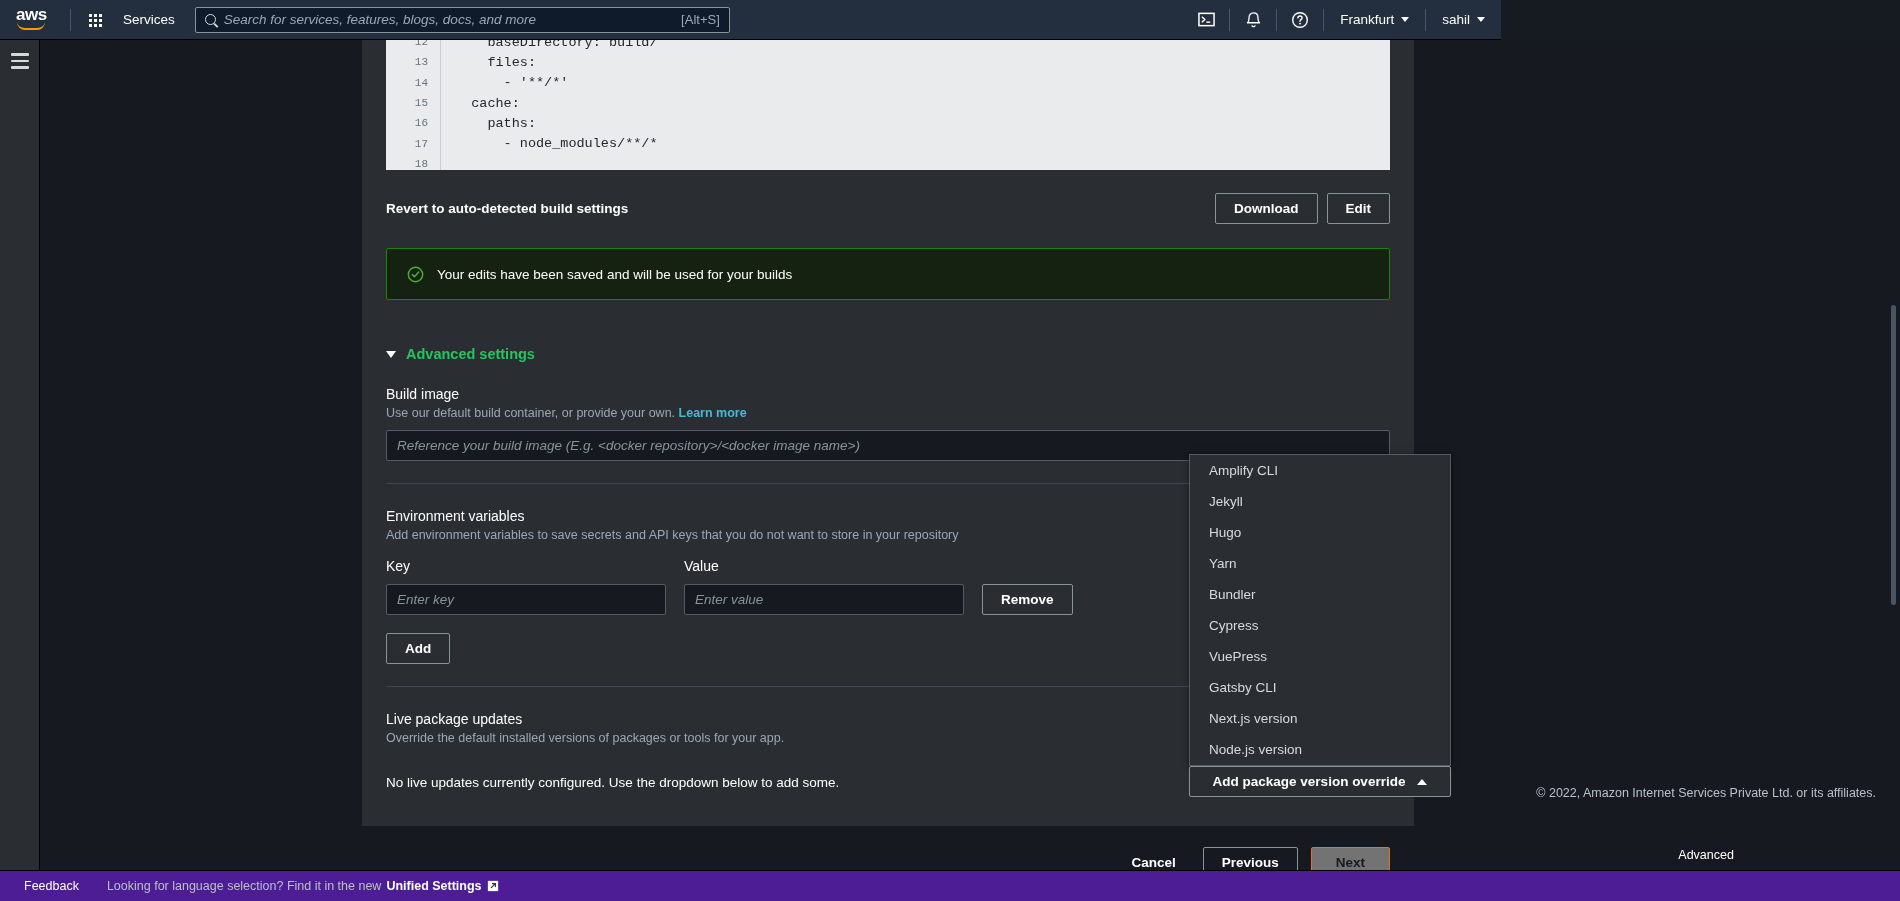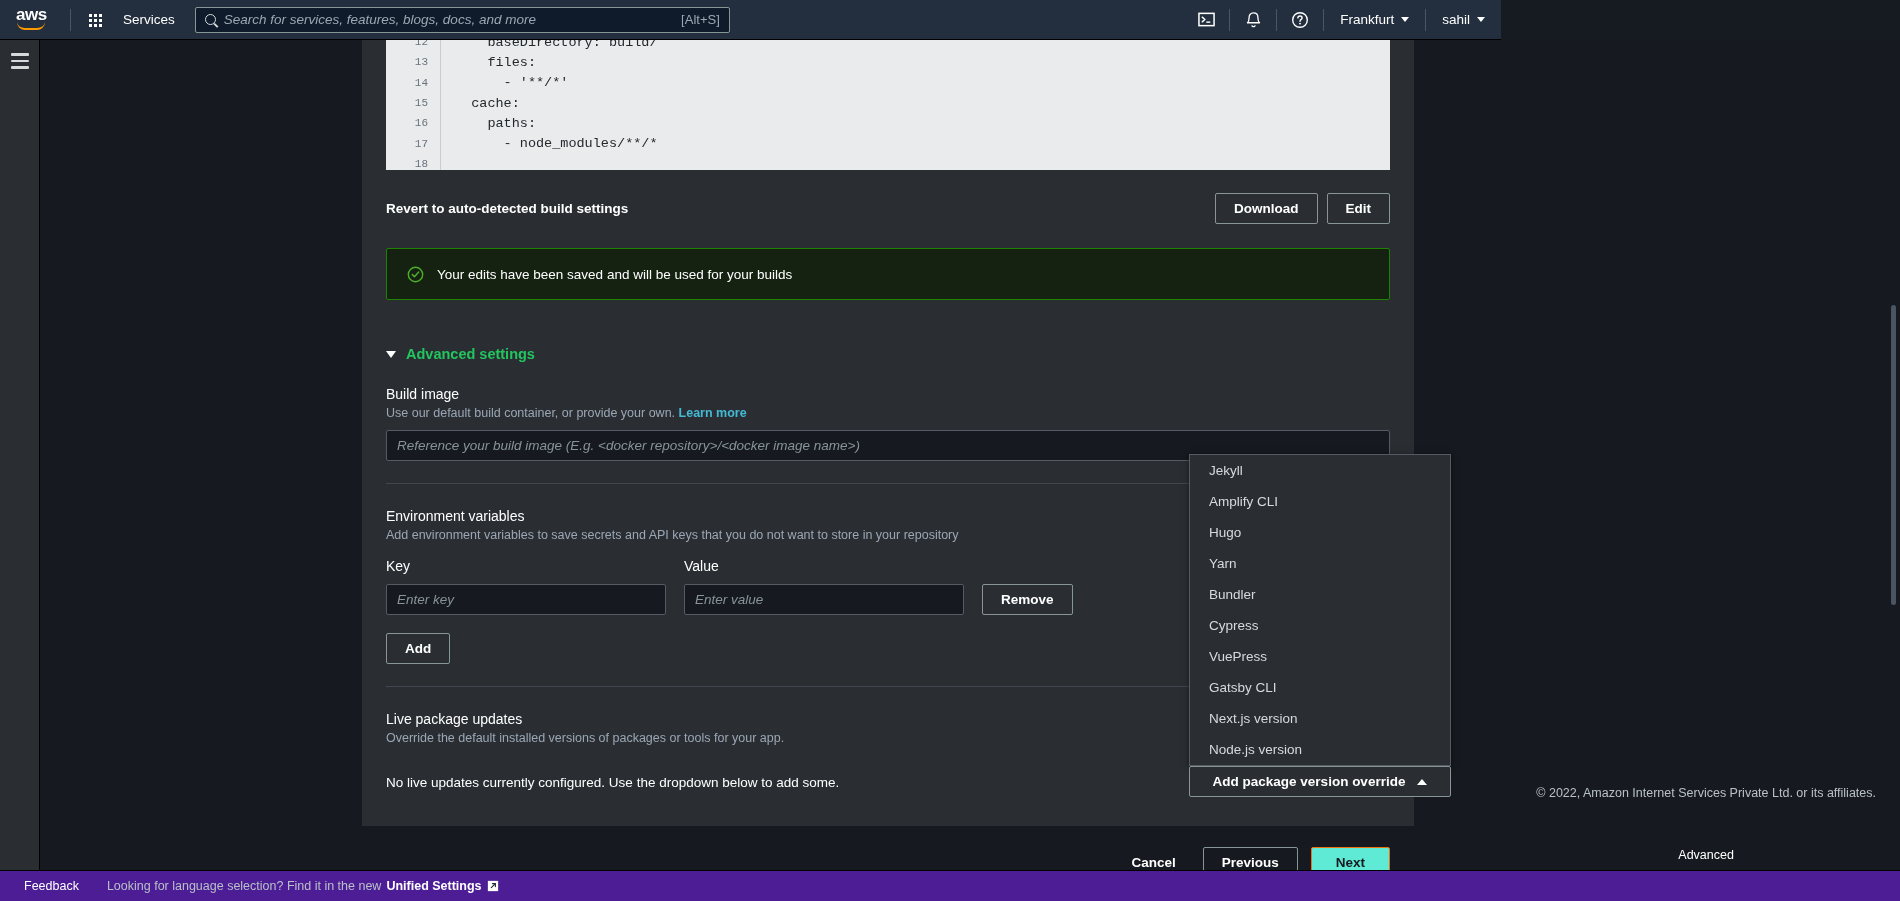--- a/index.html
+++ b/index.html
@@ -160,21 +160,21 @@
   .caret-up { width:0;height:0;border-left:5px solid transparent;border-right:5px solid transparent;border-bottom:6px solid #ffffff; }
 
   
   .wiz-foot {
     position: absolute; left: 322px; top: 786px; width: 1052px; height: 72px;
     display: flex; align-items: center; justify-content: flex-end; gap: 13px;
     padding-right: 24px;
   }
   .btn-link { color: #ffffff; font-size: 13.5px; font-weight: bold; cursor: pointer; padding: 0 14px; }
   .btn-primary {
-    background: #5eead4; border: 1px solid #ec7211; color: #16191f;
+    background: #737373; border: 1px solid #ec7211; color: #16191f;
     font-size: 13.5px; font-weight: bold; height: 31px; padding: 0 24px;
     border-radius: 2px; cursor: pointer; display:flex;align-items:center;
     font-family: "Liberation Sans", sans-serif;
   }
 
   
   .vscroll {
     position: absolute; right: 4px; top: 265px; width: 5px; height: 300px;
     background: #4a5561; border-radius: 3px;
   }
@@ -368,22 +368,22 @@
         <div class="f-label">Live package updates</div>
         <div class="f-desc">Override the default installed versions of packages or tools for your app.</div>
         <div class="plain-txt">No live updates currently configured. Use the dropdown below to add some.</div>
       </div>
 
     </div>
   </div>
 
   <div class="dd-wrap">
     <div class="dd-menu">
+      <div class="dd-item">Amplify CLI</div>
       <div class="dd-item">Jekyll</div>
-      <div class="dd-item">Amplify CLI</div>
       <div class="dd-item">Hugo</div>
       <div class="dd-item">Yarn</div>
       <div class="dd-item">Bundler</div>
       <div class="dd-item">Cypress</div>
       <div class="dd-item">VuePress</div>
       <div class="dd-item">Gatsby CLI</div>
       <div class="dd-item">Next.js version</div>
       <div class="dd-item">Node.js version</div>
     </div>
     <div class="dd-btn">

